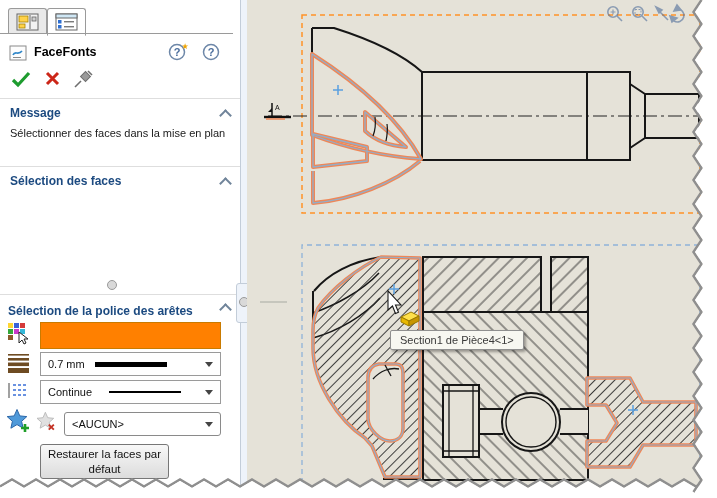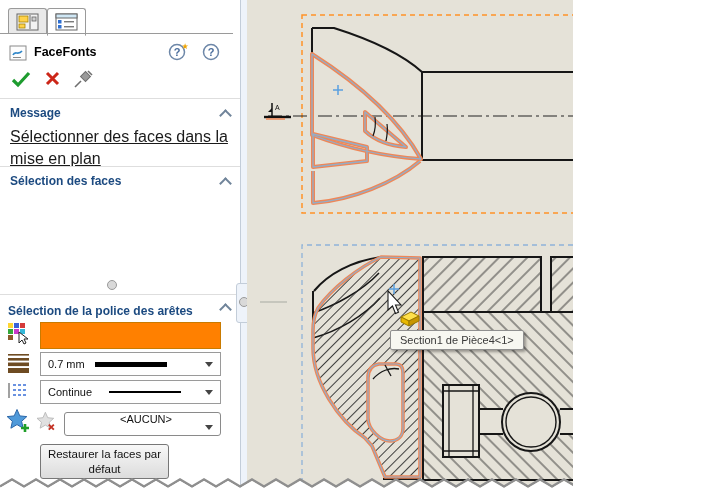--- a/index.html
+++ b/index.html
@@ -1,28 +1,28 @@
 <!DOCTYPE html>
 <html><head>
 <meta charset="utf-8">
 <style>
   html,body{margin:0;padding:0;background:#fff;}
-  #stage{position:relative;width:573px;height:498px;overflow:hidden;background:#8b5cf6;
+  #stage{position:relative;width:717px;height:498px;overflow:hidden;background:#8b5cf6;
          font-family:"Liberation Sans","DejaVu Sans",sans-serif;}
   .abs{position:absolute;}
   
   #panel{left:0;top:0;width:240px;height:498px;background:#fff;border-right:1px solid #c2c2c2;}
   .tab{top:8px;width:37px;height:25px;border:1px solid #9a9a9a;border-bottom:none;
        border-radius:3px 3px 0 0;display:flex;align-items:center;justify-content:center;}
   .tabline{left:0;top:33px;width:233px;height:1px;background:#9a9a9a;}
   .hdr{font-weight:bold;color:#1c4a80;font-size:12px;}
   .chev{width:7px;height:7px;border-left:2px solid #70849a;border-top:2px solid #70849a;
         transform:rotate(45deg);}
   .divider{left:0;width:240px;height:1px;background:#dedede;}
-  .msgtext{font-size:16px;color:#1a1a1a;line-height:1.35;text-decoration:underline;}
+  .msgtext{font-size:11px;color:#1a1a1a;line-height:1.35;}
   #facelist{left:8px;top:194px;width:211px;height:84px;background:#cfe9fb;border:1px solid #5aa7e0;}
   .facerow{height:16px;line-height:16px;font-size:11px;color:#111;padding-left:6px;}
   .facerow.selected{background:#2f8fdf;color:#fff;}
   .grip{width:8px;height:8px;border-radius:50%;background:#d9d9d9;border:1px solid #9a9a9a;}
   .combo{background:#fff;border:1px solid #9a9a9a;display:flex;align-items:center;font-size:11px;color:#111;}
   .combo .lbl{padding-left:7px;white-space:nowrap;}
   .darr{width:0;height:0;border-left:4px solid transparent;border-right:4px solid transparent;
         border-top:5px solid #444;margin-left:auto;margin-right:7px;}
   .lsample{background:#000;margin-left:10px;}
   #swatch{left:40px;top:322px;width:179px;height:25px;border:1px solid #c97a00;}
@@ -152,21 +152,21 @@
     <svg class="abs" style="left:6px;top:408px;" width="26" height="26">
       <polygon points="11,1.5 13.8,7.9 20.8,8.6 15.6,13.3 17.1,20.2 11,16.6 4.9,20.2 6.4,13.3 1.2,8.6 8.2,7.9" fill="#4f9ada" stroke="#2b66a8"></polygon>
       <path d="M15,20 h8 M19,16 v8" stroke="#1f9e28" stroke-width="2.6"></path>
     </svg>
     <svg class="abs" style="left:36px;top:411px;" width="24" height="24">
       <g transform="scale(0.85)">
         <polygon points="11,1.5 13.8,7.9 20.8,8.6 15.6,13.3 17.1,20.2 11,16.6 4.9,20.2 6.4,13.3 1.2,8.6 8.2,7.9" fill="#e0e0e0" stroke="#b5b5b5"></polygon>
         <path d="M15,16 l6,6 M21,16 l-6,6" stroke="#c43325" stroke-width="2.2"></path>
       </g>
     </svg>
-    <div class="abs combo" style="left:64px;top:412px;width:155px;height:22px;border-radius:3px;border-color:#8a8a8a;flex-direction:column;">
+    <div class="abs combo" style="left:64px;top:412px;width:155px;height:22px;border-radius:3px;border-color:#8a8a8a;">
       <span class="lbl">&lt;AUCUN&gt;</span>
       <span class="darr"></span>
     </div>
 
     <div id="restorebtn" class="abs">Restaurer la faces par défaut</div>
   </div>
 
   <div id="splitter" class="abs"></div>
   <div id="splitbump" class="abs"></div>
   <div class="abs grip" style="left:239px;top:297px;"></div>

